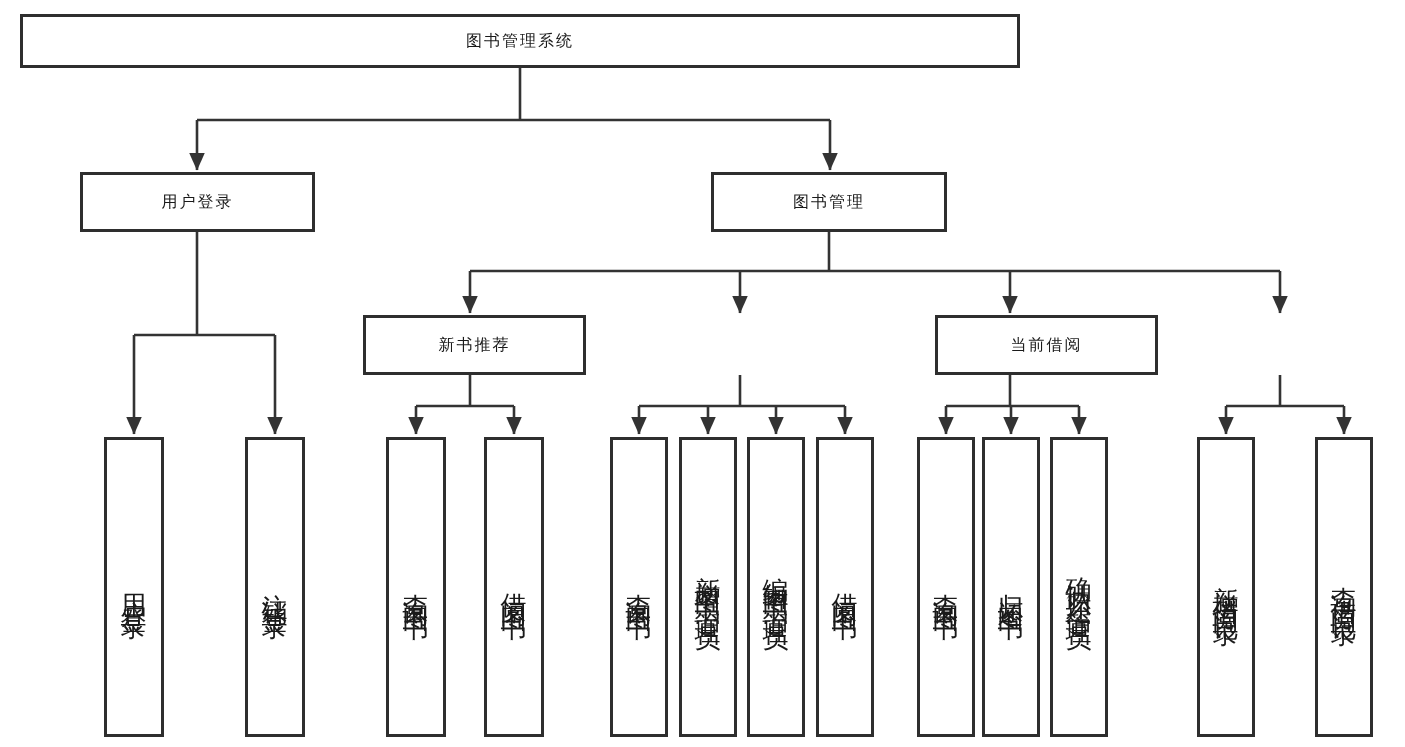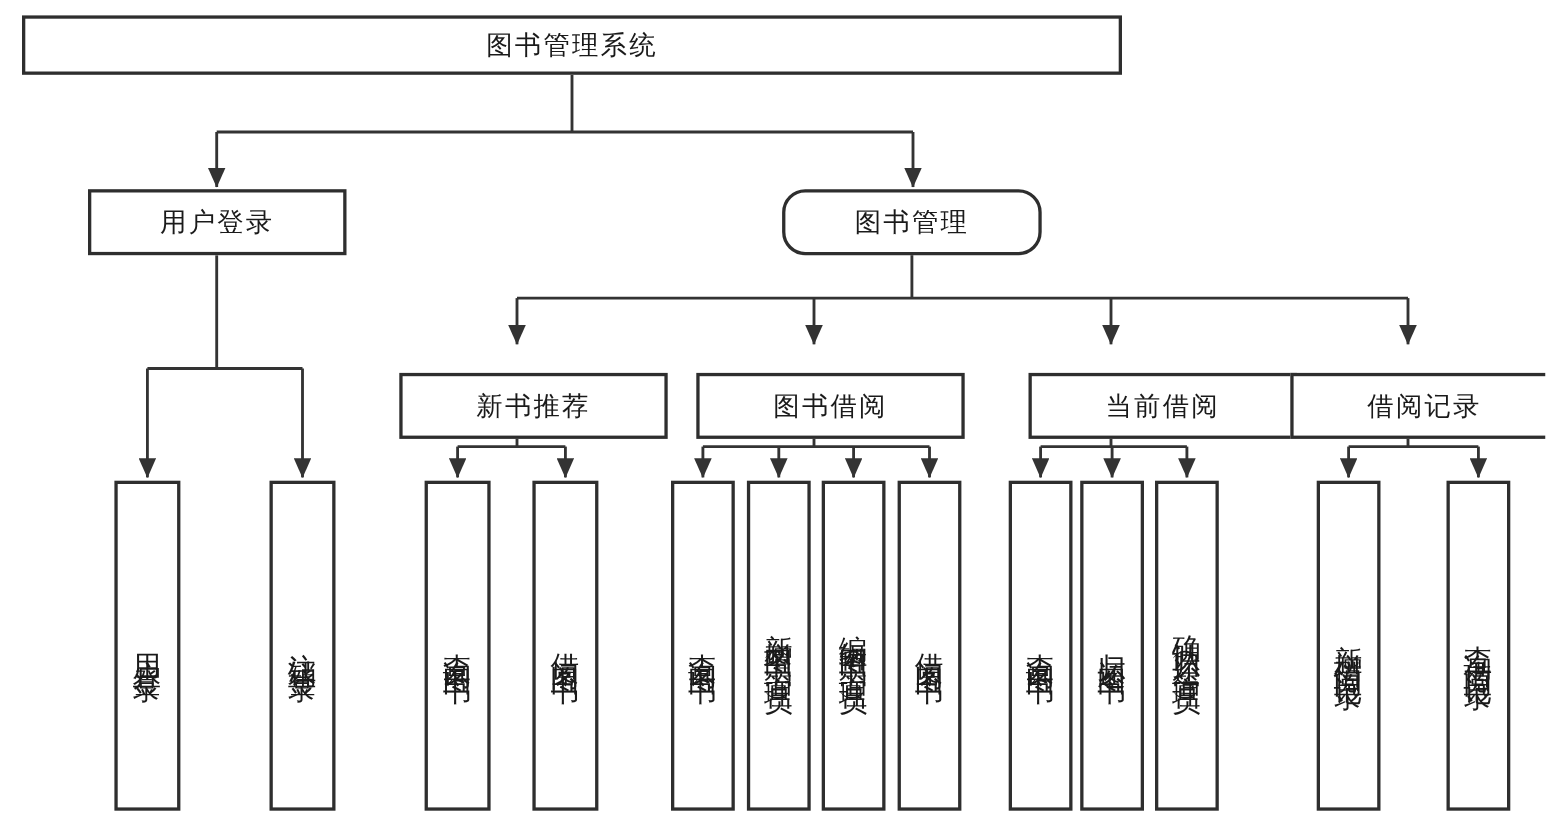--- a/index.html
+++ b/index.html
@@ -27,38 +27,38 @@
     position:absolute;
     box-sizing:border-box;
     background:#ffffff;
     border:3px solid var(--box-border);
     display:flex;
     align-items:center;
     justify-content:center;
     color:var(--text);
   }
   .hlabel{
-    font-size:24px;
+    font-size:16px;
     letter-spacing:2px;
     white-space:nowrap;
     color:var(--text);
   }
   .vtext{
     writing-mode:vertical-rl;
     text-orientation:mixed;
     font-size:26px;
     letter-spacing:7px;
     line-height:1;
     white-space:nowrap;
     color:var(--text);
   }
   .root-box{left:20px;top:14px;width:1000px;height:54px;}
   .lv2-user{left:80px;top:172px;width:235px;height:60px;}
-  .lv2-book{left:711px;top:172px;width:236px;height:60px;border-radius:21px;}
-  .lv3{top:315px;width:244px;height:60px;margin-top:24px;}
+  .lv2-book{left:711px;top:172px;width:236px;height:60px;}
+  .lv3{top:315px;width:223px;height:60px;}
   .leaf{top:437px;height:300px;}
   .w60{width:60px;}
   .w58{width:58px;}
   #watermark{
     position:absolute;
     right:3px;
     top:714px;
     font-size:22px;
     letter-spacing:1px;
     color:var(--watermark);
@@ -125,28 +125,22 @@
   <div class="box lv2-user">
     <span class="hlabel">用户登录</span>
   </div>
   <div class="box lv2-book">
     <span class="hlabel">图书管理</span>
   </div>
 
   <div class="box lv3" style="left:363px;">
     <span class="hlabel">新书推荐</span>
   </div>
-  <div class="box lv3" style="left:633px;">
-    <span class="hlabel">图书借阅</span>
-  </div>
   <div class="box lv3" style="left:935px;">
     <span class="hlabel">当前借阅</span>
-  </div>
-  <div class="box lv3" style="left:1173px;">
-    <span class="hlabel">借阅记录</span>
   </div>
 
   <div class="box leaf w60" style="left:104px;">
     <span class="vtext">用户登录</span>
   </div>
   <div class="box leaf w60" style="left:245px;">
     <span class="vtext">注销登录</span>
   </div>
 
   <div class="box leaf w60" style="left:386px;">

